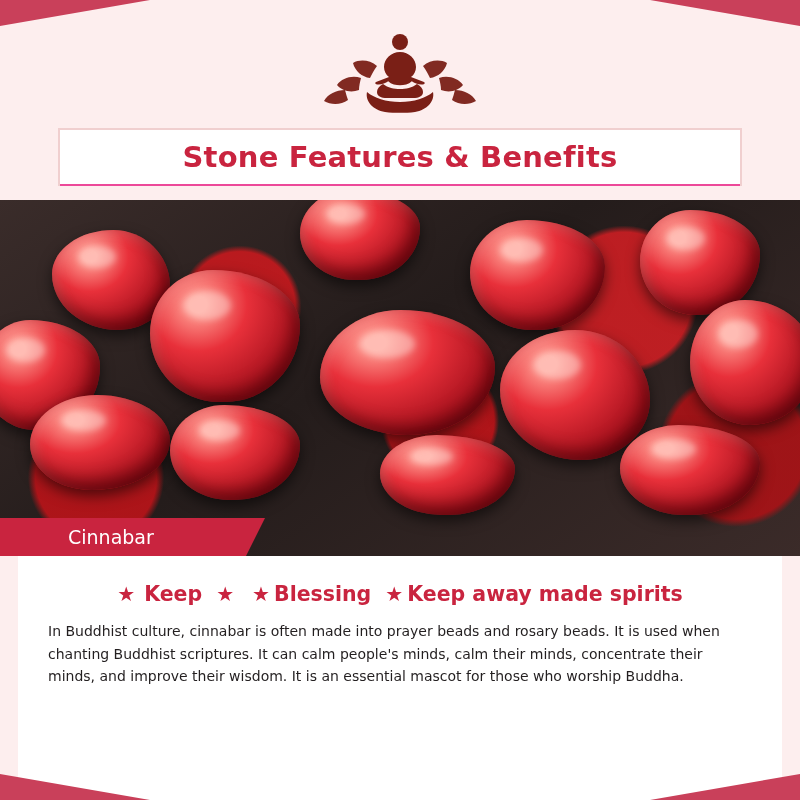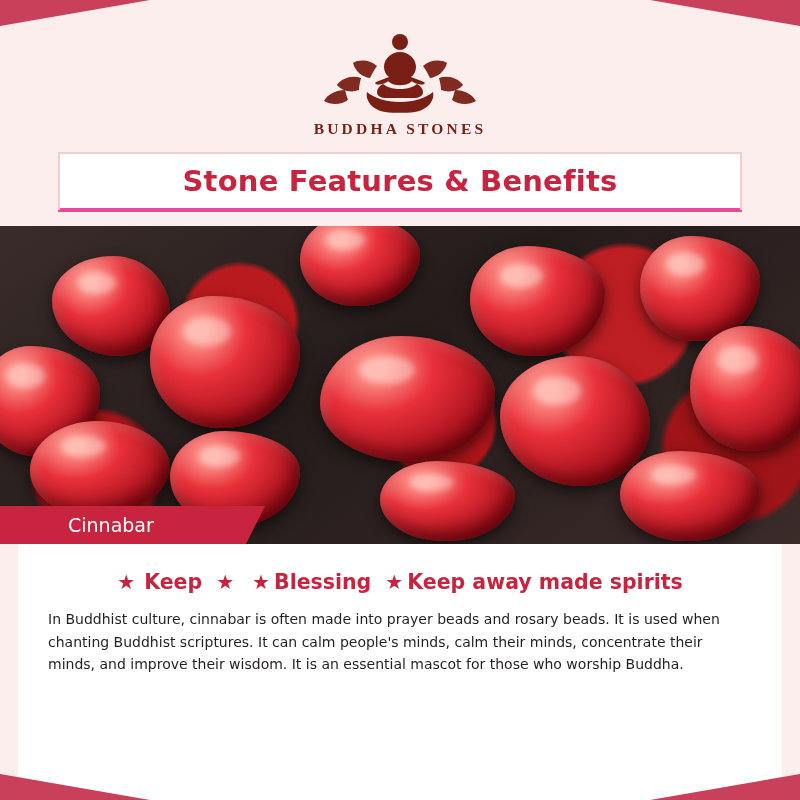--- a/index.html
+++ b/index.html
@@ -70,21 +70,21 @@
     font-weight: bold;
     color: #7a1f16;
     font-family: "Liberation Serif", serif;
   }
 
   
   .title-band {
     margin: 14px 58px 0 58px;
     background: #ffffff;
     border-top: 2px solid #f0cfcf;
-    border-bottom: 4px solid #ec4899;
+    border-bottom: 2px solid #ec4899;
     height: 54px;
     display: flex;
     align-items: center;
     justify-content: center;
     position: relative;
   }
   .title-band::before,
   .title-band::after {
     content: "";
     position: absolute;
@@ -101,21 +101,21 @@
     color: #c9243f;
     font-family: "DejaVu Sans", sans-serif;
     letter-spacing: 0.2px;
   }
 
   
   .hero {
     position: relative;
     margin-top: 14px;
     width: 800px;
-    height: 318px;
+    height: 356px;
     overflow: hidden;
     background: #2a2220;
   }
   .hero-bg {
     position: absolute;
     inset: 0;
     background:
       radial-gradient(circle at 12% 78%, rgba(180,20,25,0.95) 0 8%, rgba(0,0,0,0) 9%),
       radial-gradient(circle at 30% 30%, rgba(200,25,30,0.9) 0 9%, rgba(0,0,0,0) 10%),
       radial-gradient(circle at 55% 62%, rgba(190,20,25,0.9) 0 11%, rgba(0,0,0,0) 12%),
@@ -245,21 +245,20 @@
           <path d="M30 64c-9 0-17 4-21 11 7 4 17 4 24-1-1-3-2-6-3-10z" opacity="0.95"></path>
 
           <path d="M108 40c7-6 17-7 24-3-2 8-9 14-17 15-2-4-4-8-7-12z" opacity="0.95"></path>
           <path d="M124 52c9-3 19 0 24 7-5 6-14 8-22 5 0-4-1-8-2-12z" opacity="0.95"></path>
           <path d="M140 64c9 0 17 4 21 11-7 4-17 4-24-1 1-3 2-6 3-10z" opacity="0.95"></path>
 
           <path d="M85 76c-14 0-26-4-33-10-2 9 6 18 18 20 5 .8 10 .8 15 .8s10 0 15-.8c12-2 20-11 18-20-7 6-19 10-33 10z"></path>
         </g>
       </svg>
     </div>
-    <div class="brand-name">BUDDHA STONES</div>
   </div>
 
   <div class="title-band">
     <div class="title-text">Stone Features &amp; Benefits</div>
   </div>
 
   <div class="hero">
     <div class="hero-bg"></div>
 
     <div class="stone" style="left:-20px; top:120px; width:120px; height:110px;"></div>

